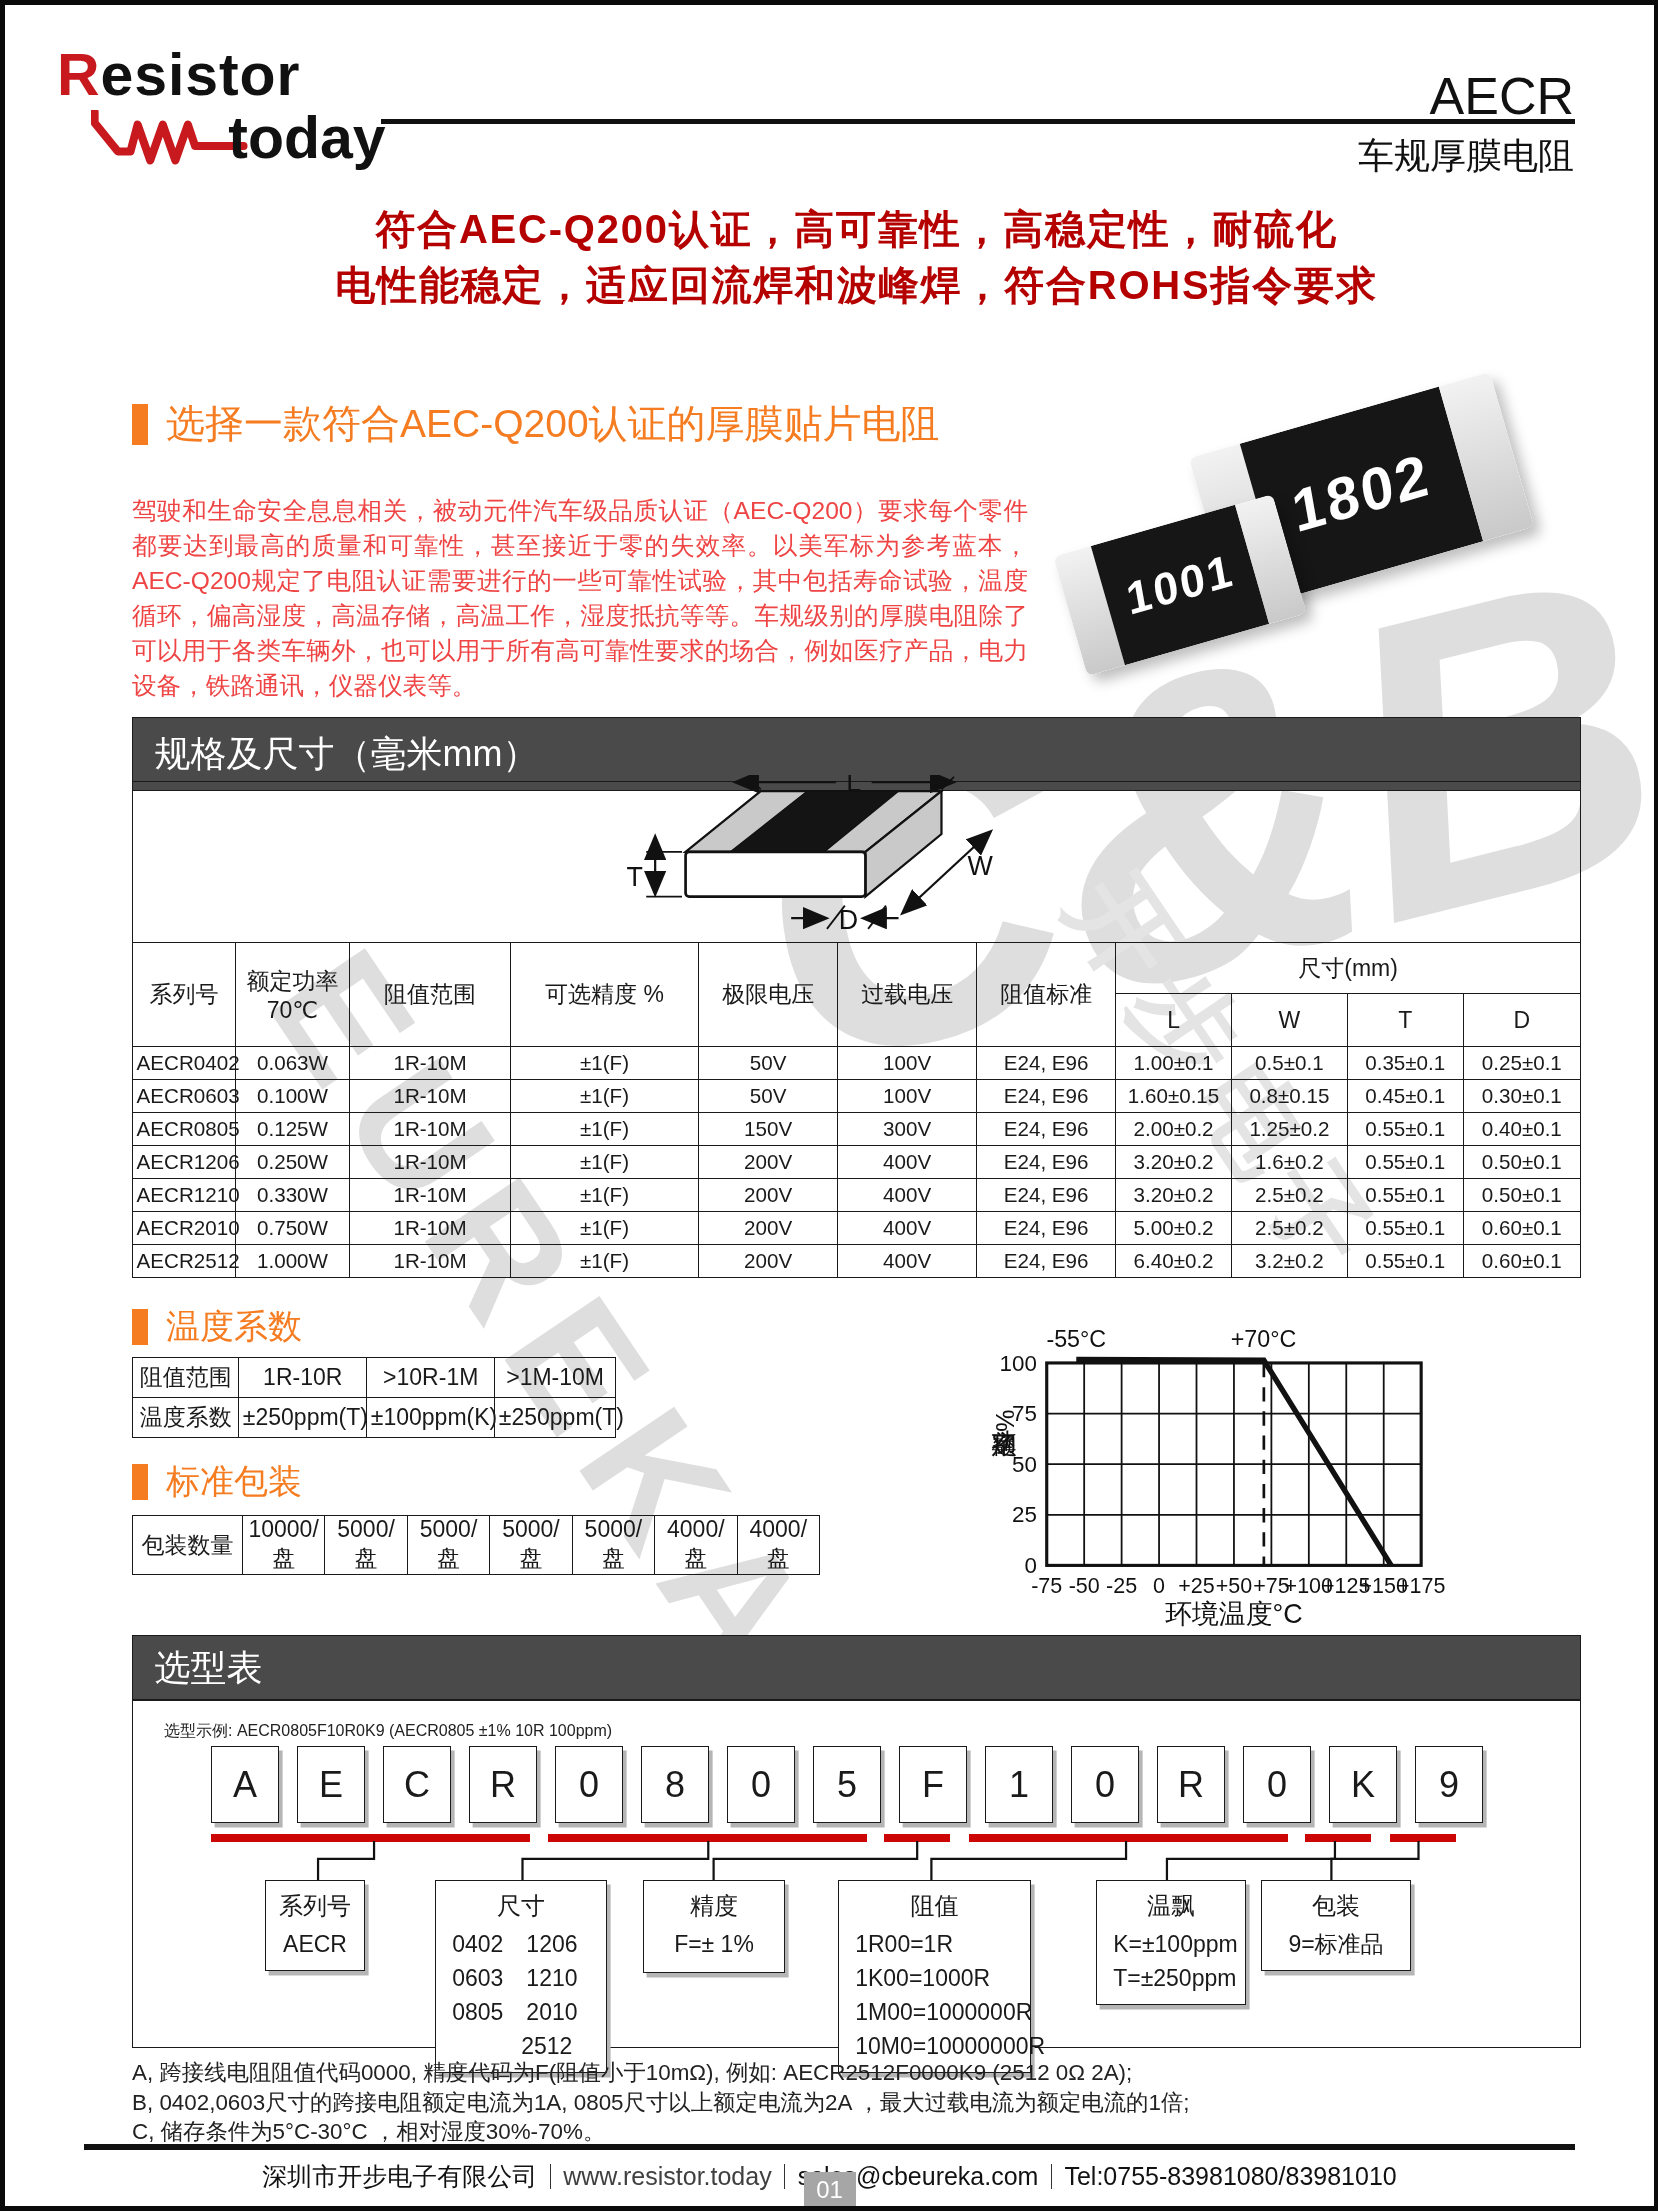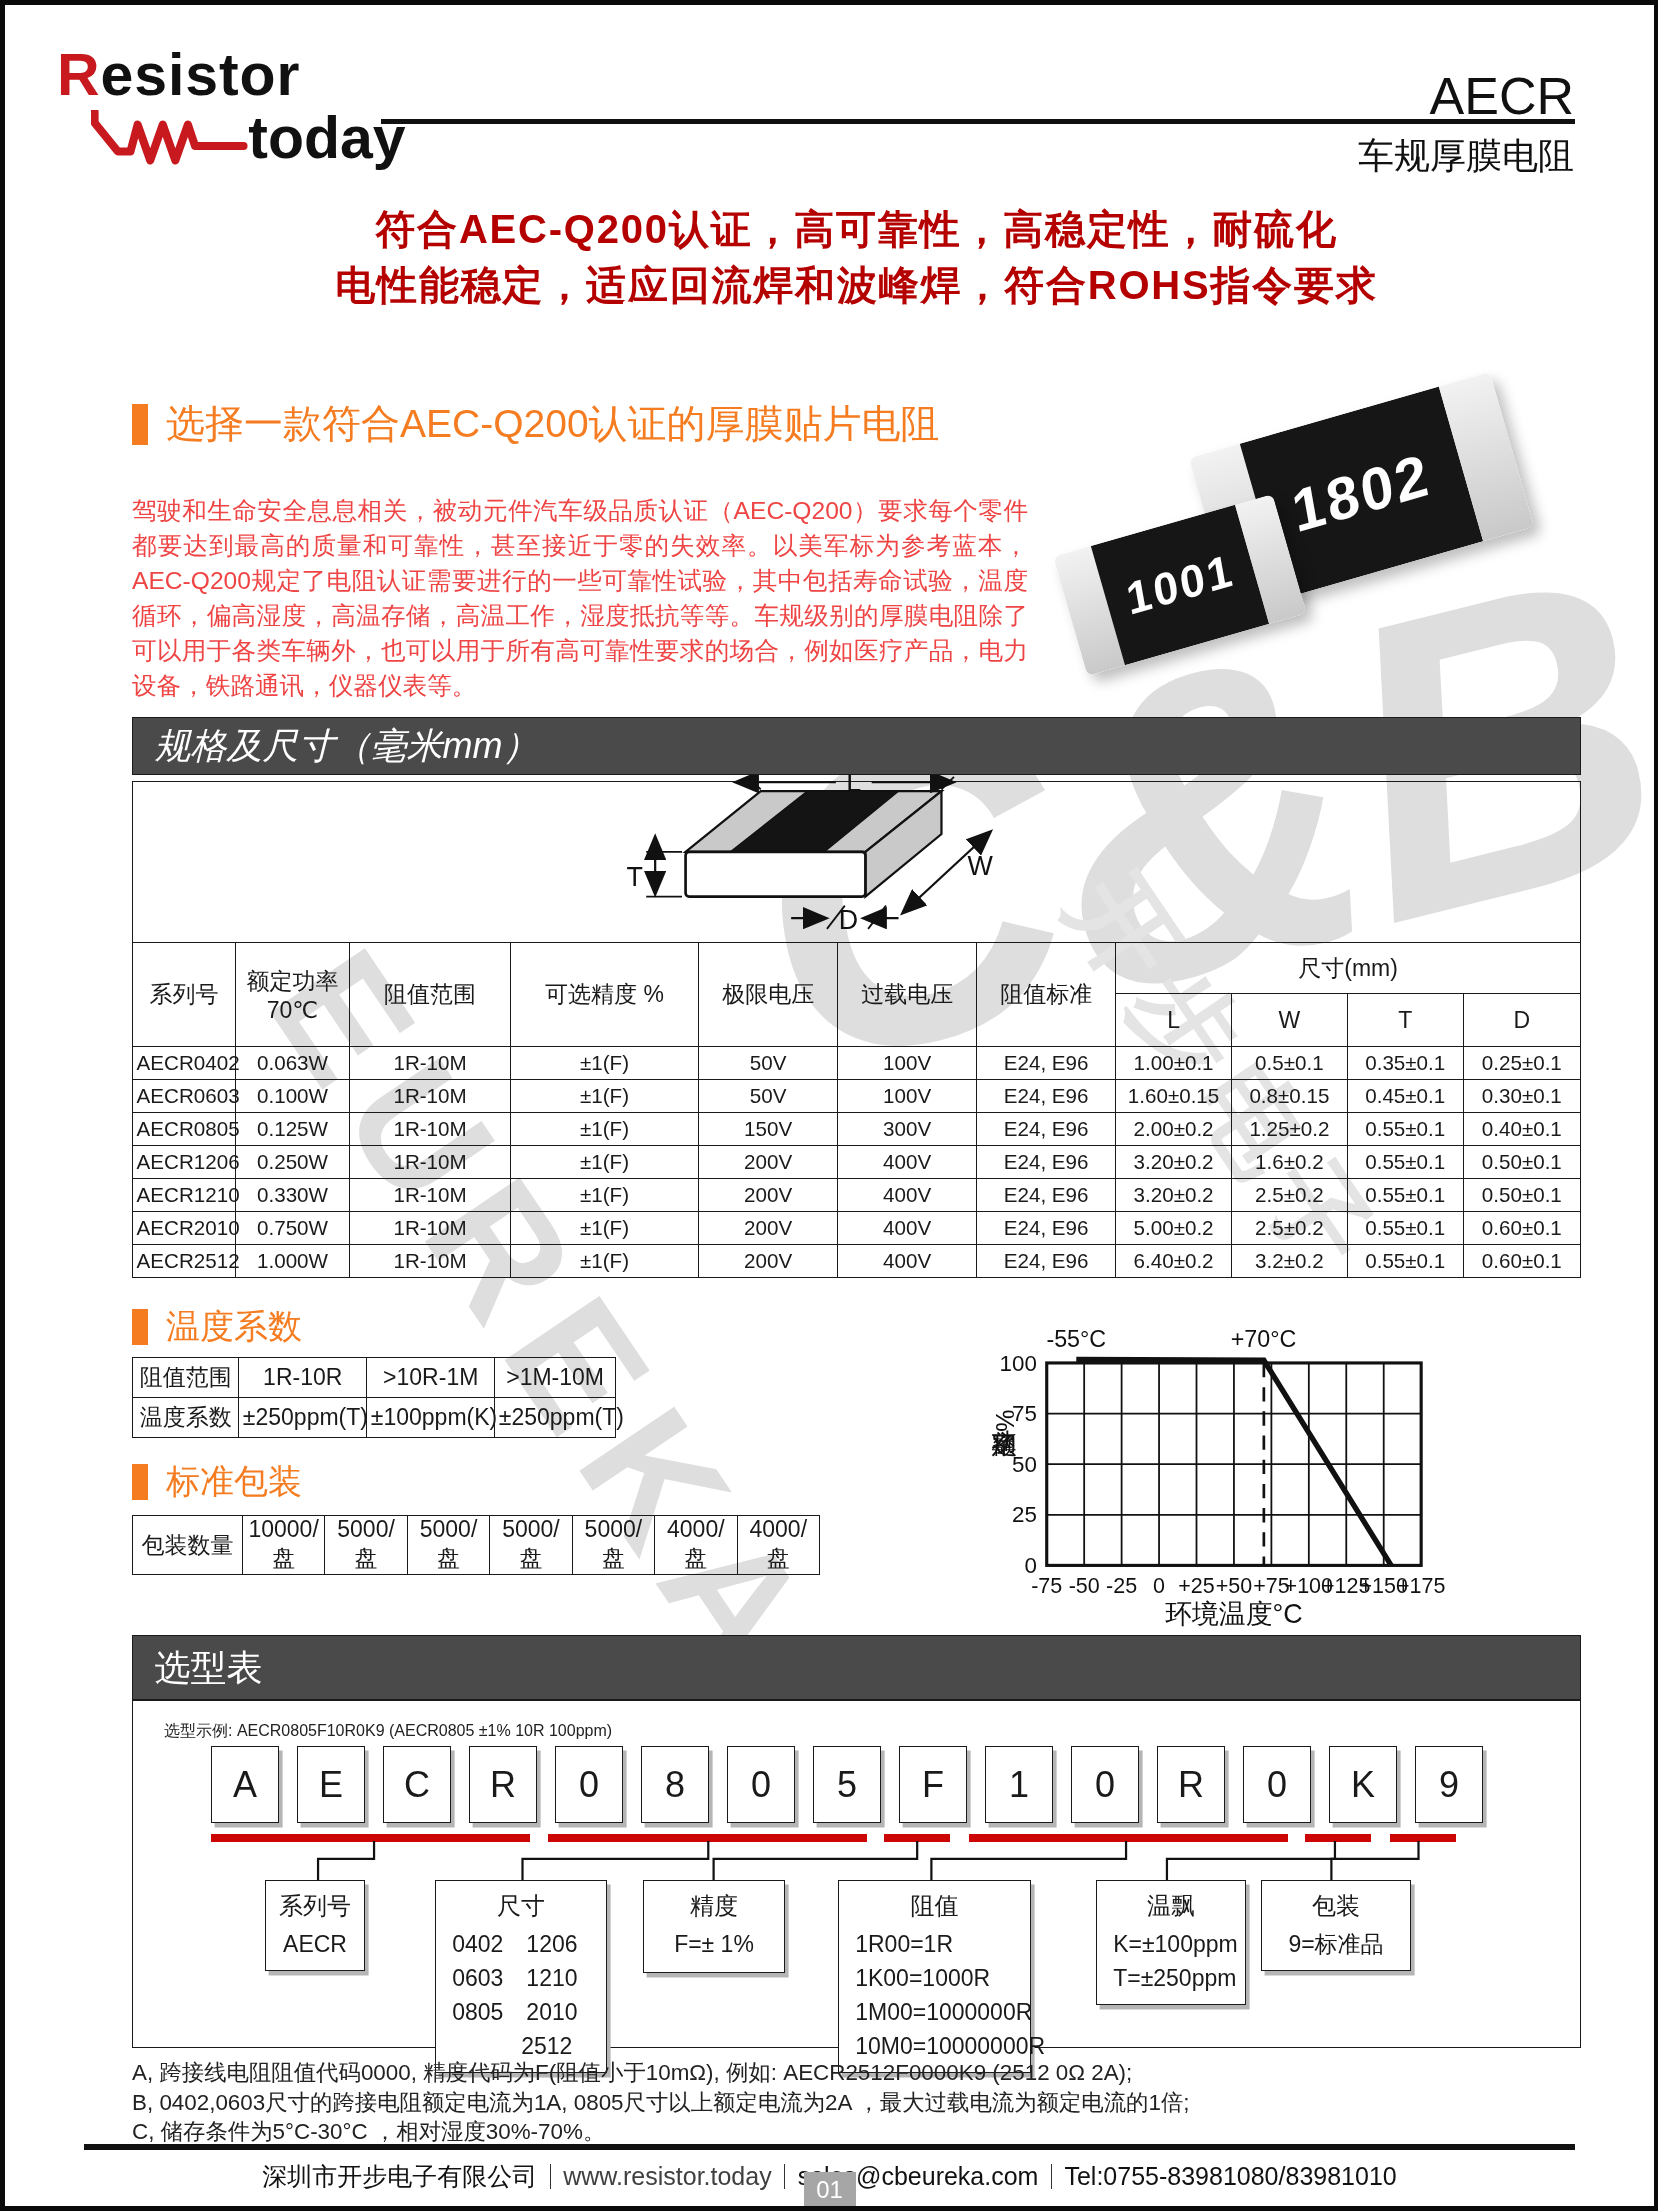--- a/index.html
+++ b/index.html
@@ -56,21 +56,21 @@
 <body>
 
 <div class="page">
 
   <div class="wm" style="left:743px;top:573px;font-size:421px;font-style:italic;transform:rotate(-14deg);">C&amp;B</div>
   <div class="wm" style="left:385px;top:913px;font-size:166px;letter-spacing:23px;transform:rotate(56deg);transform-origin:0 0;">EUREKA</div>
   <div class="wm" style="left:1146px;top:842px;font-size:103px;letter-spacing:12.5px;transform:rotate(56deg);transform-origin:0 0;color:#e4e4e4;">开步电子</div>
 
   <div class="abs" style="left:52px;top:36px;">
     <div class="brand1"><span class="r">R</span><span>esistor</span></div>
-    <div style="display:flex;align-items:center;margin-left:34px;margin-top:-5.4px;gap:20px;">
+    <div style="display:flex;align-items:center;margin-left:34px;margin-top:-5.4px;">
       <svg width="157" height="56" viewBox="0 0 175 62">
         <polyline points="4,2 4,14 30,46 44,46 52,16 66,56 80,16 94,56 108,16 116,40 170,40" fill="none" stroke="#c8191e" stroke-width="9" stroke-linejoin="round" stroke-linecap="round"></polyline>
       </svg>
       <div class="brand2" style="margin-left:-19.7px;">today</div>
     </div>
   </div>
   <div class="abs prod-code" style="right:80px;top:61px;">AECR</div>
   <div class="abs rule" style="left:376px;right:79px;top:114px;height:4.5px;"></div>
   <div class="abs prod-type" style="right:80px;top:127px;">车规厚膜电阻</div>
 
@@ -91,21 +91,21 @@
     <div class="cap"></div>
   </div>
   <div class="abs chip" style="left:1061px;top:518px;width:228px;height:124px;transform:rotate(-16deg);">
     <div class="cap"></div>
     <div class="body">
         <span class="mark" style="font-size:45px;">1001</span>
       </div>
     <div class="cap"></div>
   </div>
 
-  <div class="abs dark-bar" style="left:127px;top:712px;width:1449px;height:58px;font-style:italic;">
+  <div class="abs dark-bar" style="left:127px;top:712px;width:1449px;height:74px;">
     <span>规格及尺寸（毫米mm）</span>
   </div>
   <div class="abs outline-box" style="left:127px;top:776px;width:1449px;height:162px;"></div>
 
   <svg class="abs" style="left:609px;top:770px;" width="510" height="170" viewBox="0 0 570 190">
     <defs>
       <marker id="ah" markerWidth="12" markerHeight="10" refX="10" refY="5" orient="auto">
           <path d="M0,0 L12,5 L0,10 z" fill="#111"></path>
         </marker>
       <marker id="ahs" markerWidth="12" markerHeight="10" refX="2" refY="5" orient="auto-start-reverse">

